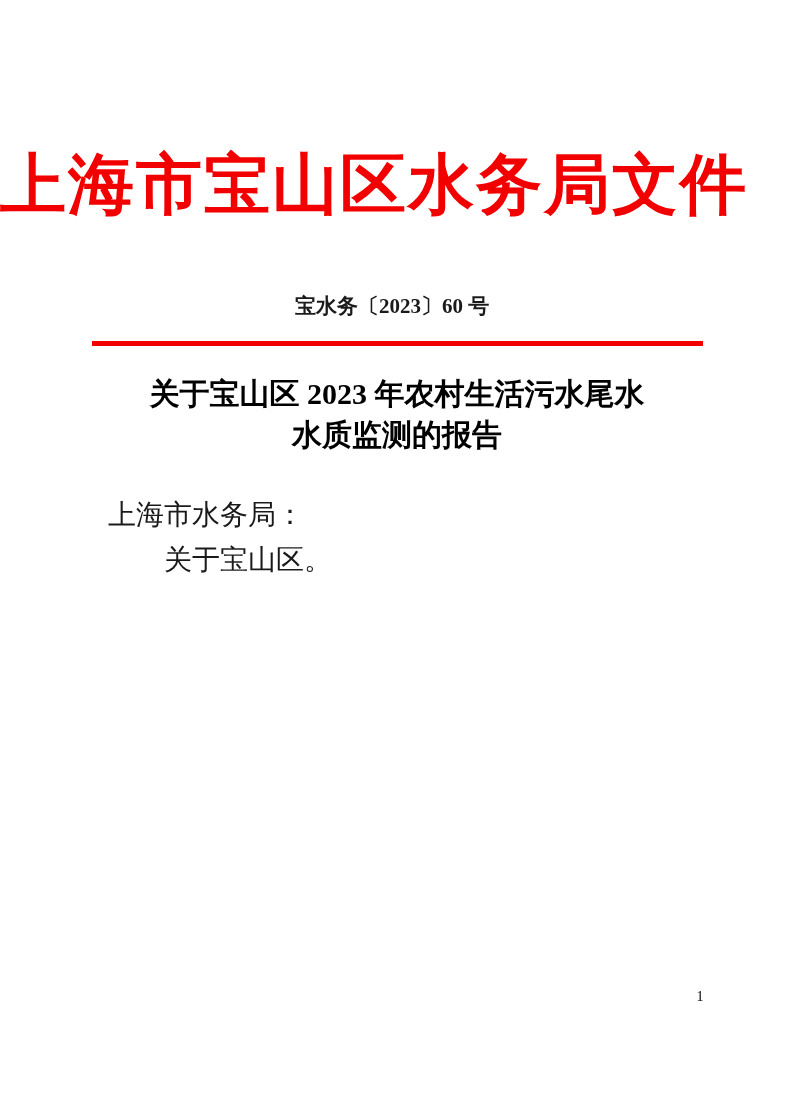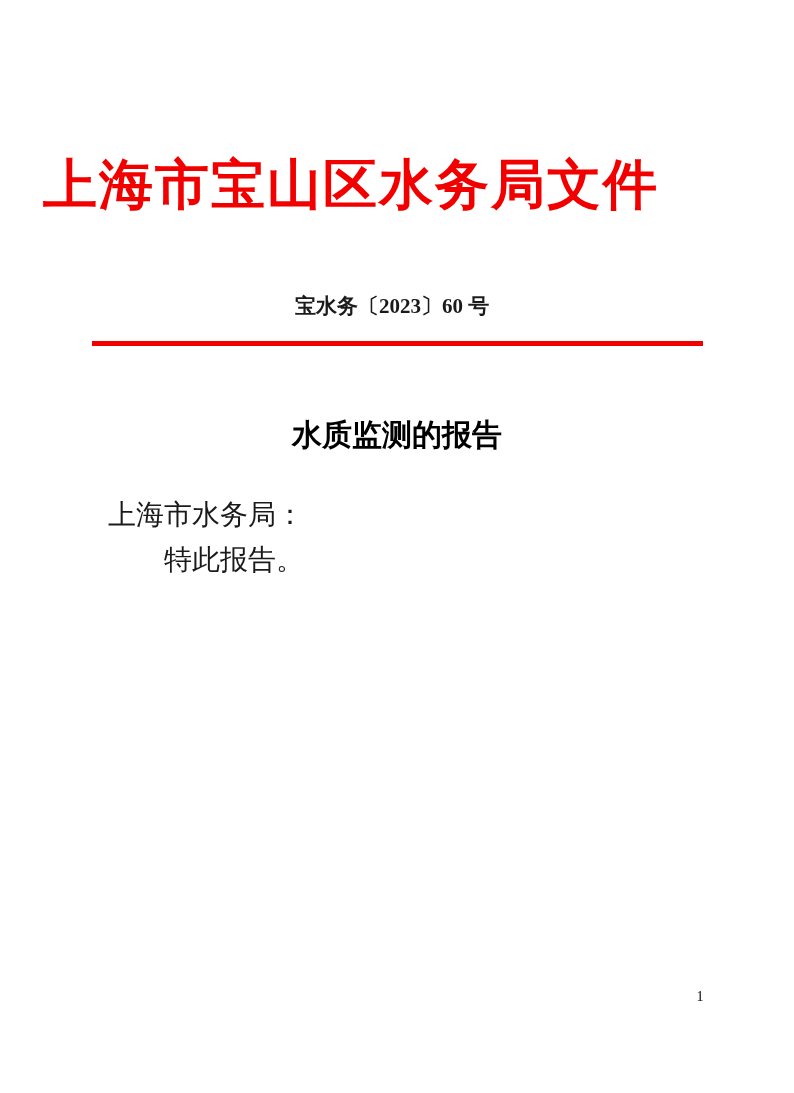--- a/index.html
+++ b/index.html
@@ -19,21 +19,21 @@
     background: #ffffff;
     color: #000000;
   }
   .letterhead {
     position: absolute;
     top: 155px;
     left: 0;
     width: 702px;
     text-align: center;
     color: var(--accent, #f20000);
-    font-size: 54px;
+    font-size: 66px;
     font-weight: bold;
     letter-spacing: 2px;
     line-height: 60px;
     white-space: nowrap;
   }
   .doc-number {
     position: absolute;
     top: 291px;
     left: 0;
     width: 784px;
@@ -92,24 +92,24 @@
 
 <div class="page">
 
   <div class="letterhead">上海市宝山区水务局文件</div>
 
   <div class="doc-number">宝水务〔2023〕60 号</div>
 
   <div class="red-rule"></div>
 
   <div class="doc-title">
-    <br>
+    <span>关于宝山区 2023 年农村生活污水尾水</span><br>
     <span>水质监测的报告</span>
   </div>
 
   <div class="body-text">
     <p class="salutation">上海市水务局：</p>
-    <p class="para">特此报告。</p>
+    <p class="para">关于宝山区。</p>
   </div>
 
   <div class="page-number">1</div>
 
 </div>
 
 </body></html>

